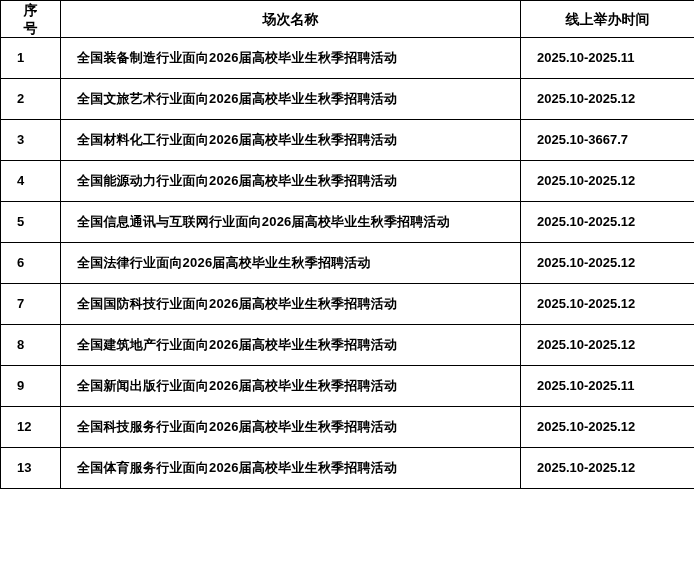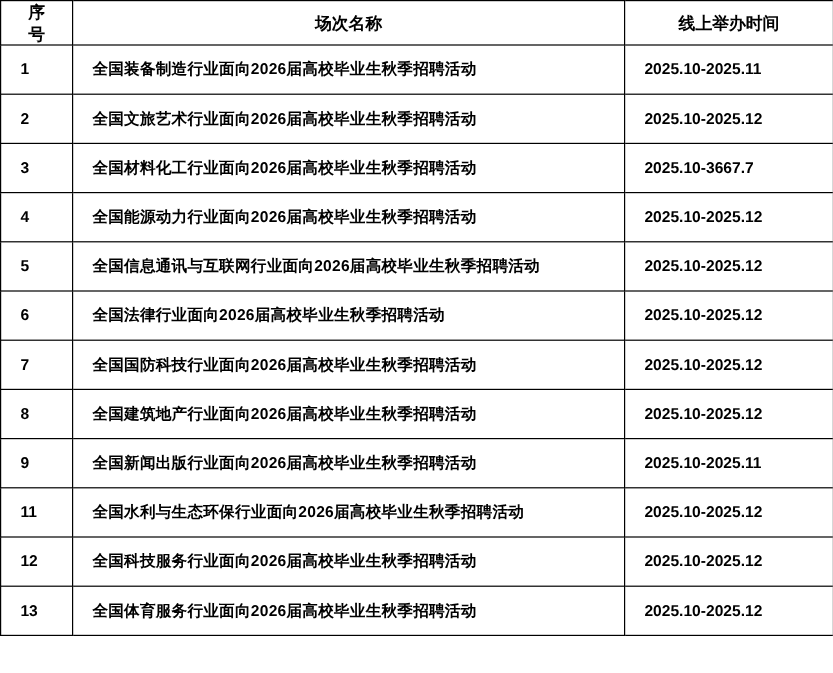--- a/index.html
+++ b/index.html
@@ -105,25 +105,20 @@
         <td class="idx">8</td>
         <td class="name">全国建筑地产行业面向2026届高校毕业生秋季招聘活动</td>
         <td class="time">2025.10-2025.12</td>
       </tr>
       <tr>
         <td class="idx">9</td>
         <td class="name">全国新闻出版行业面向2026届高校毕业生秋季招聘活动</td>
         <td class="time">2025.10-2025.11</td>
       </tr>
       <tr>
-        <td class="idx">11</td>
-        <td class="name">全国水利与生态环保行业面向2026届高校毕业生秋季招聘活动</td>
-        <td class="time">2025.10-2025.12</td>
-      </tr>
-      <tr>
         <td class="idx">12</td>
         <td class="name">全国科技服务行业面向2026届高校毕业生秋季招聘活动</td>
         <td class="time">2025.10-2025.12</td>
       </tr>
       <tr>
         <td class="idx">13</td>
         <td class="name">全国体育服务行业面向2026届高校毕业生秋季招聘活动</td>
         <td class="time">2025.10-2025.12</td>
       </tr>
     </tbody>

